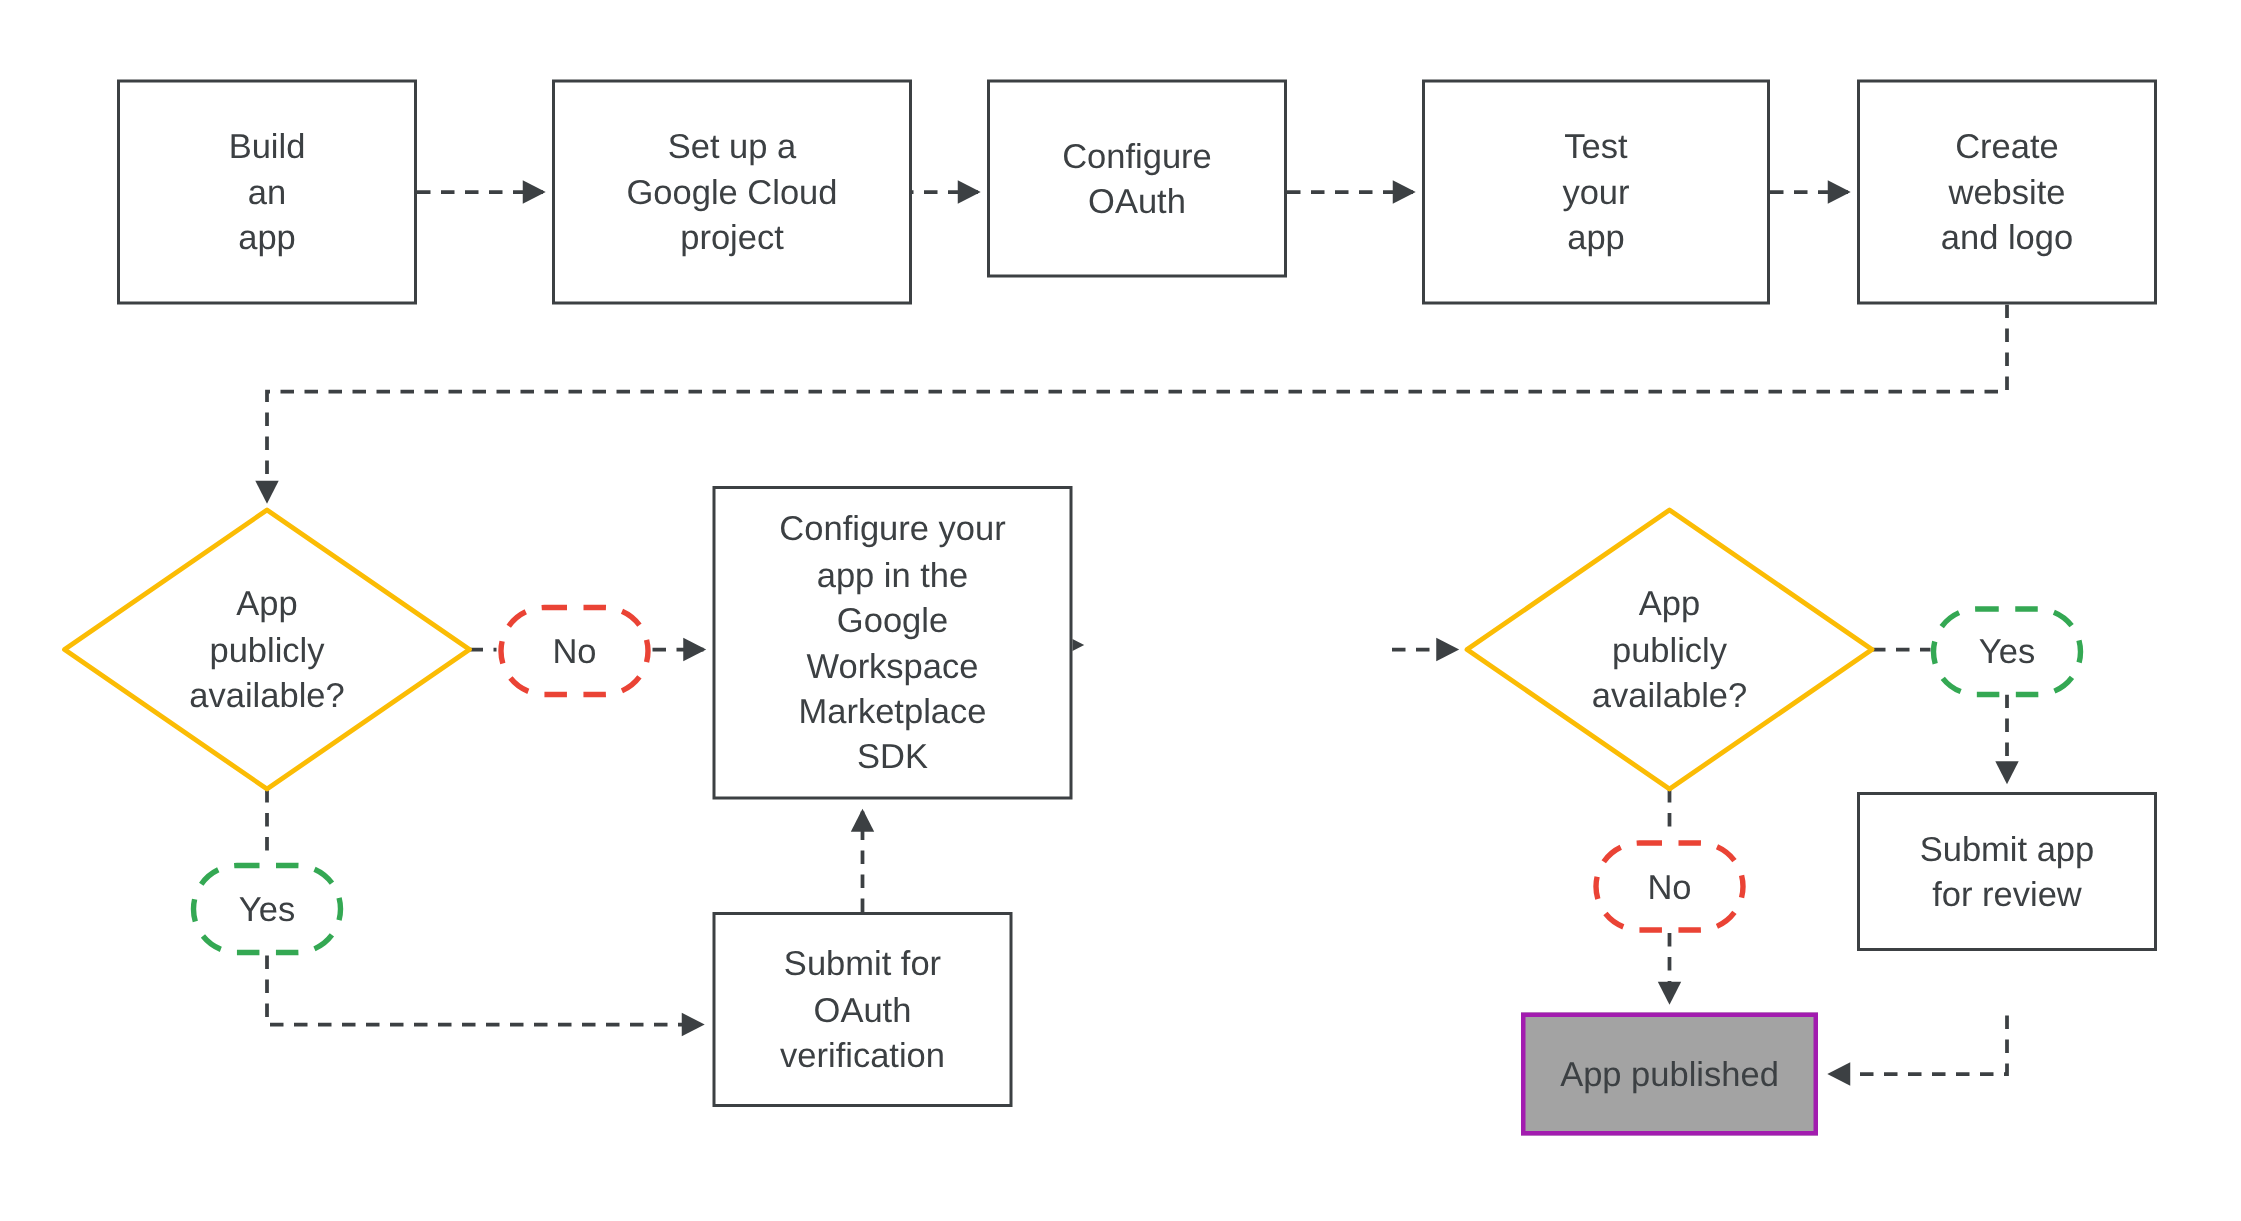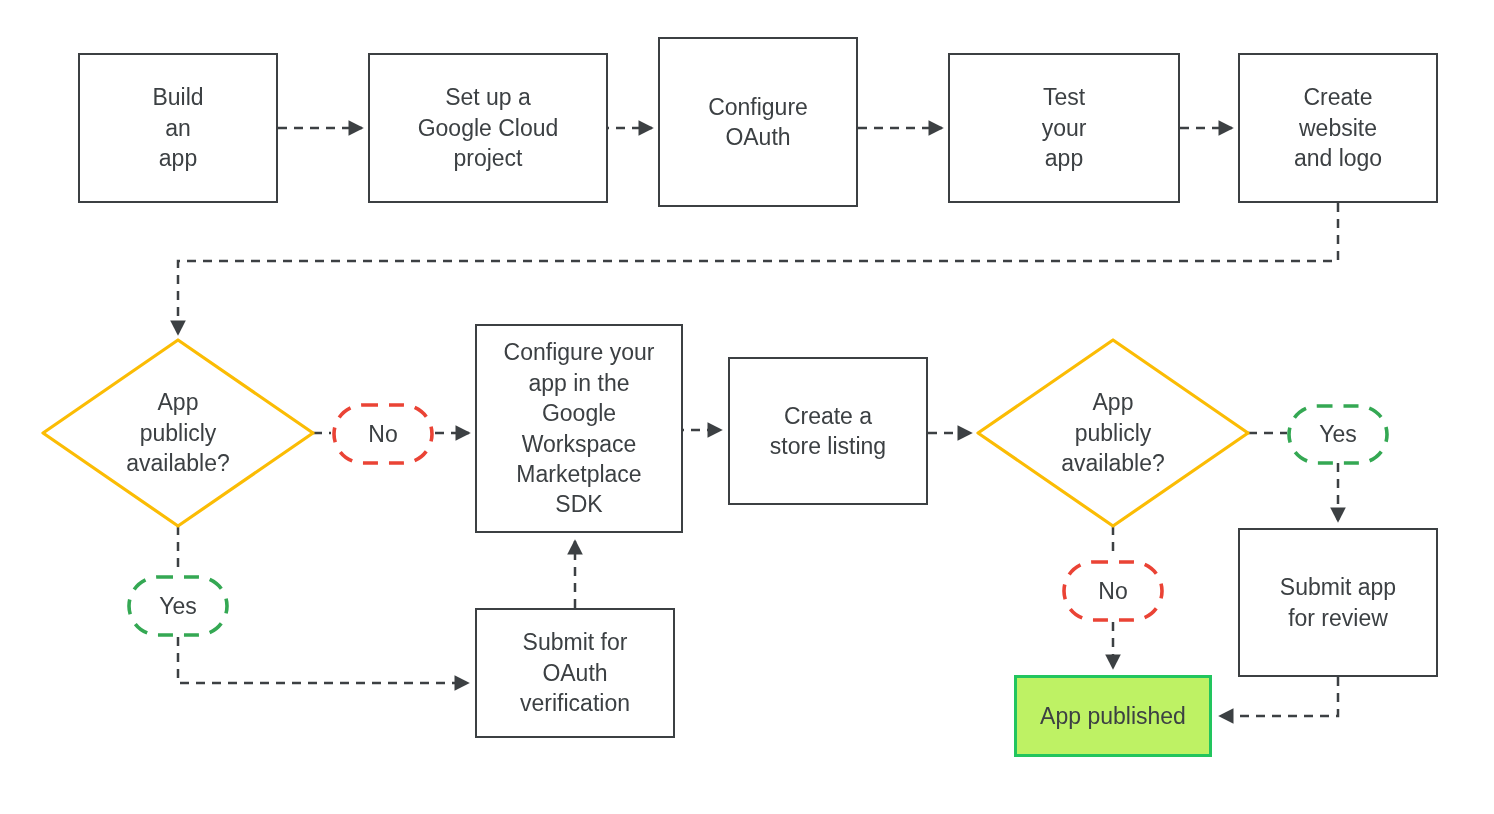--- a/index.html
+++ b/index.html
@@ -15,21 +15,21 @@
   .node{
     position:absolute;
     display:flex;align-items:center;justify-content:center;
     box-sizing:border-box;
     text-align:center;
     font-size:23px;
     line-height:1.32;
     color:#3c4043;
   }
   .box{border:2px solid #3c4043;background:#ffffff;}
-  .box-green{border:3px solid #22c55e;background:#bef264;}
+  .box-green{border:3px solid #a21caf;background:#a3a3a3;}
   .lbl{white-space:pre-line;display:block;}
   .plain{background:transparent;border:none;}
 </style>
 </head>
 <body>
 
 <div class="canvas">
 
   <svg class="layer" width="1494" height="814" viewBox="0 0 1494 814">
     <defs>
@@ -80,21 +80,21 @@
   <div class="node box" style="left:78px;top:53px;width:200px;height:150px">
     <span class="lbl">Build
 an
 app</span>
   </div>
   <div class="node box" style="left:368px;top:53px;width:240px;height:150px">
     <span class="lbl">Set up a
 Google Cloud
 project</span>
   </div>
-  <div class="node box" style="left:658px;top:37px;width:200px;height:170px">
+  <div class="node box" style="left:658px;top:53px;width:200px;height:132px">
     <span class="lbl">Configure
 OAuth</span>
   </div>
   <div class="node box" style="left:948px;top:53px;width:232px;height:150px">
     <span class="lbl">Test
 your
 app</span>
   </div>
   <div class="node box" style="left:1238px;top:53px;width:200px;height:150px">
     <span class="lbl">Create
@@ -119,38 +119,34 @@
   <div class="node plain" style="left:129px;top:577px;width:98px;height:58px">
     <span class="lbl">Yes</span>
   </div>
   <div class="node plain" style="left:1289px;top:406px;width:98px;height:57px">
     <span class="lbl">Yes</span>
   </div>
   <div class="node plain" style="left:1064px;top:562px;width:98px;height:58px">
     <span class="lbl">No</span>
   </div>
 
-  <div class="node box" style="left:475px;top:324px;width:208px;height:209px">
+  <div class="node box" style="left:475px;top:324px;width:240px;height:209px">
     <span class="lbl">Configure your
 app in the
 Google
 Workspace
 Marketplace
 SDK</span>
   </div>
-  <div class="node box" style="left:728px;top:357px;width:200px;height:148px">
-    <span class="lbl">Create a
-store listing</span>
-  </div>
   <div class="node box" style="left:475px;top:608px;width:200px;height:130px">
     <span class="lbl">Submit for
 OAuth
 verification</span>
   </div>
-  <div class="node box" style="left:1238px;top:528px;width:200px;height:149px">
+  <div class="node box" style="left:1238px;top:528px;width:200px;height:106px">
     <span class="lbl">Submit app
 for review</span>
   </div>
   <div class="node box-green" style="left:1014px;top:675px;width:198px;height:82px">
     <span class="lbl">App published</span>
   </div>
 
 </div>
 
 </body></html>

